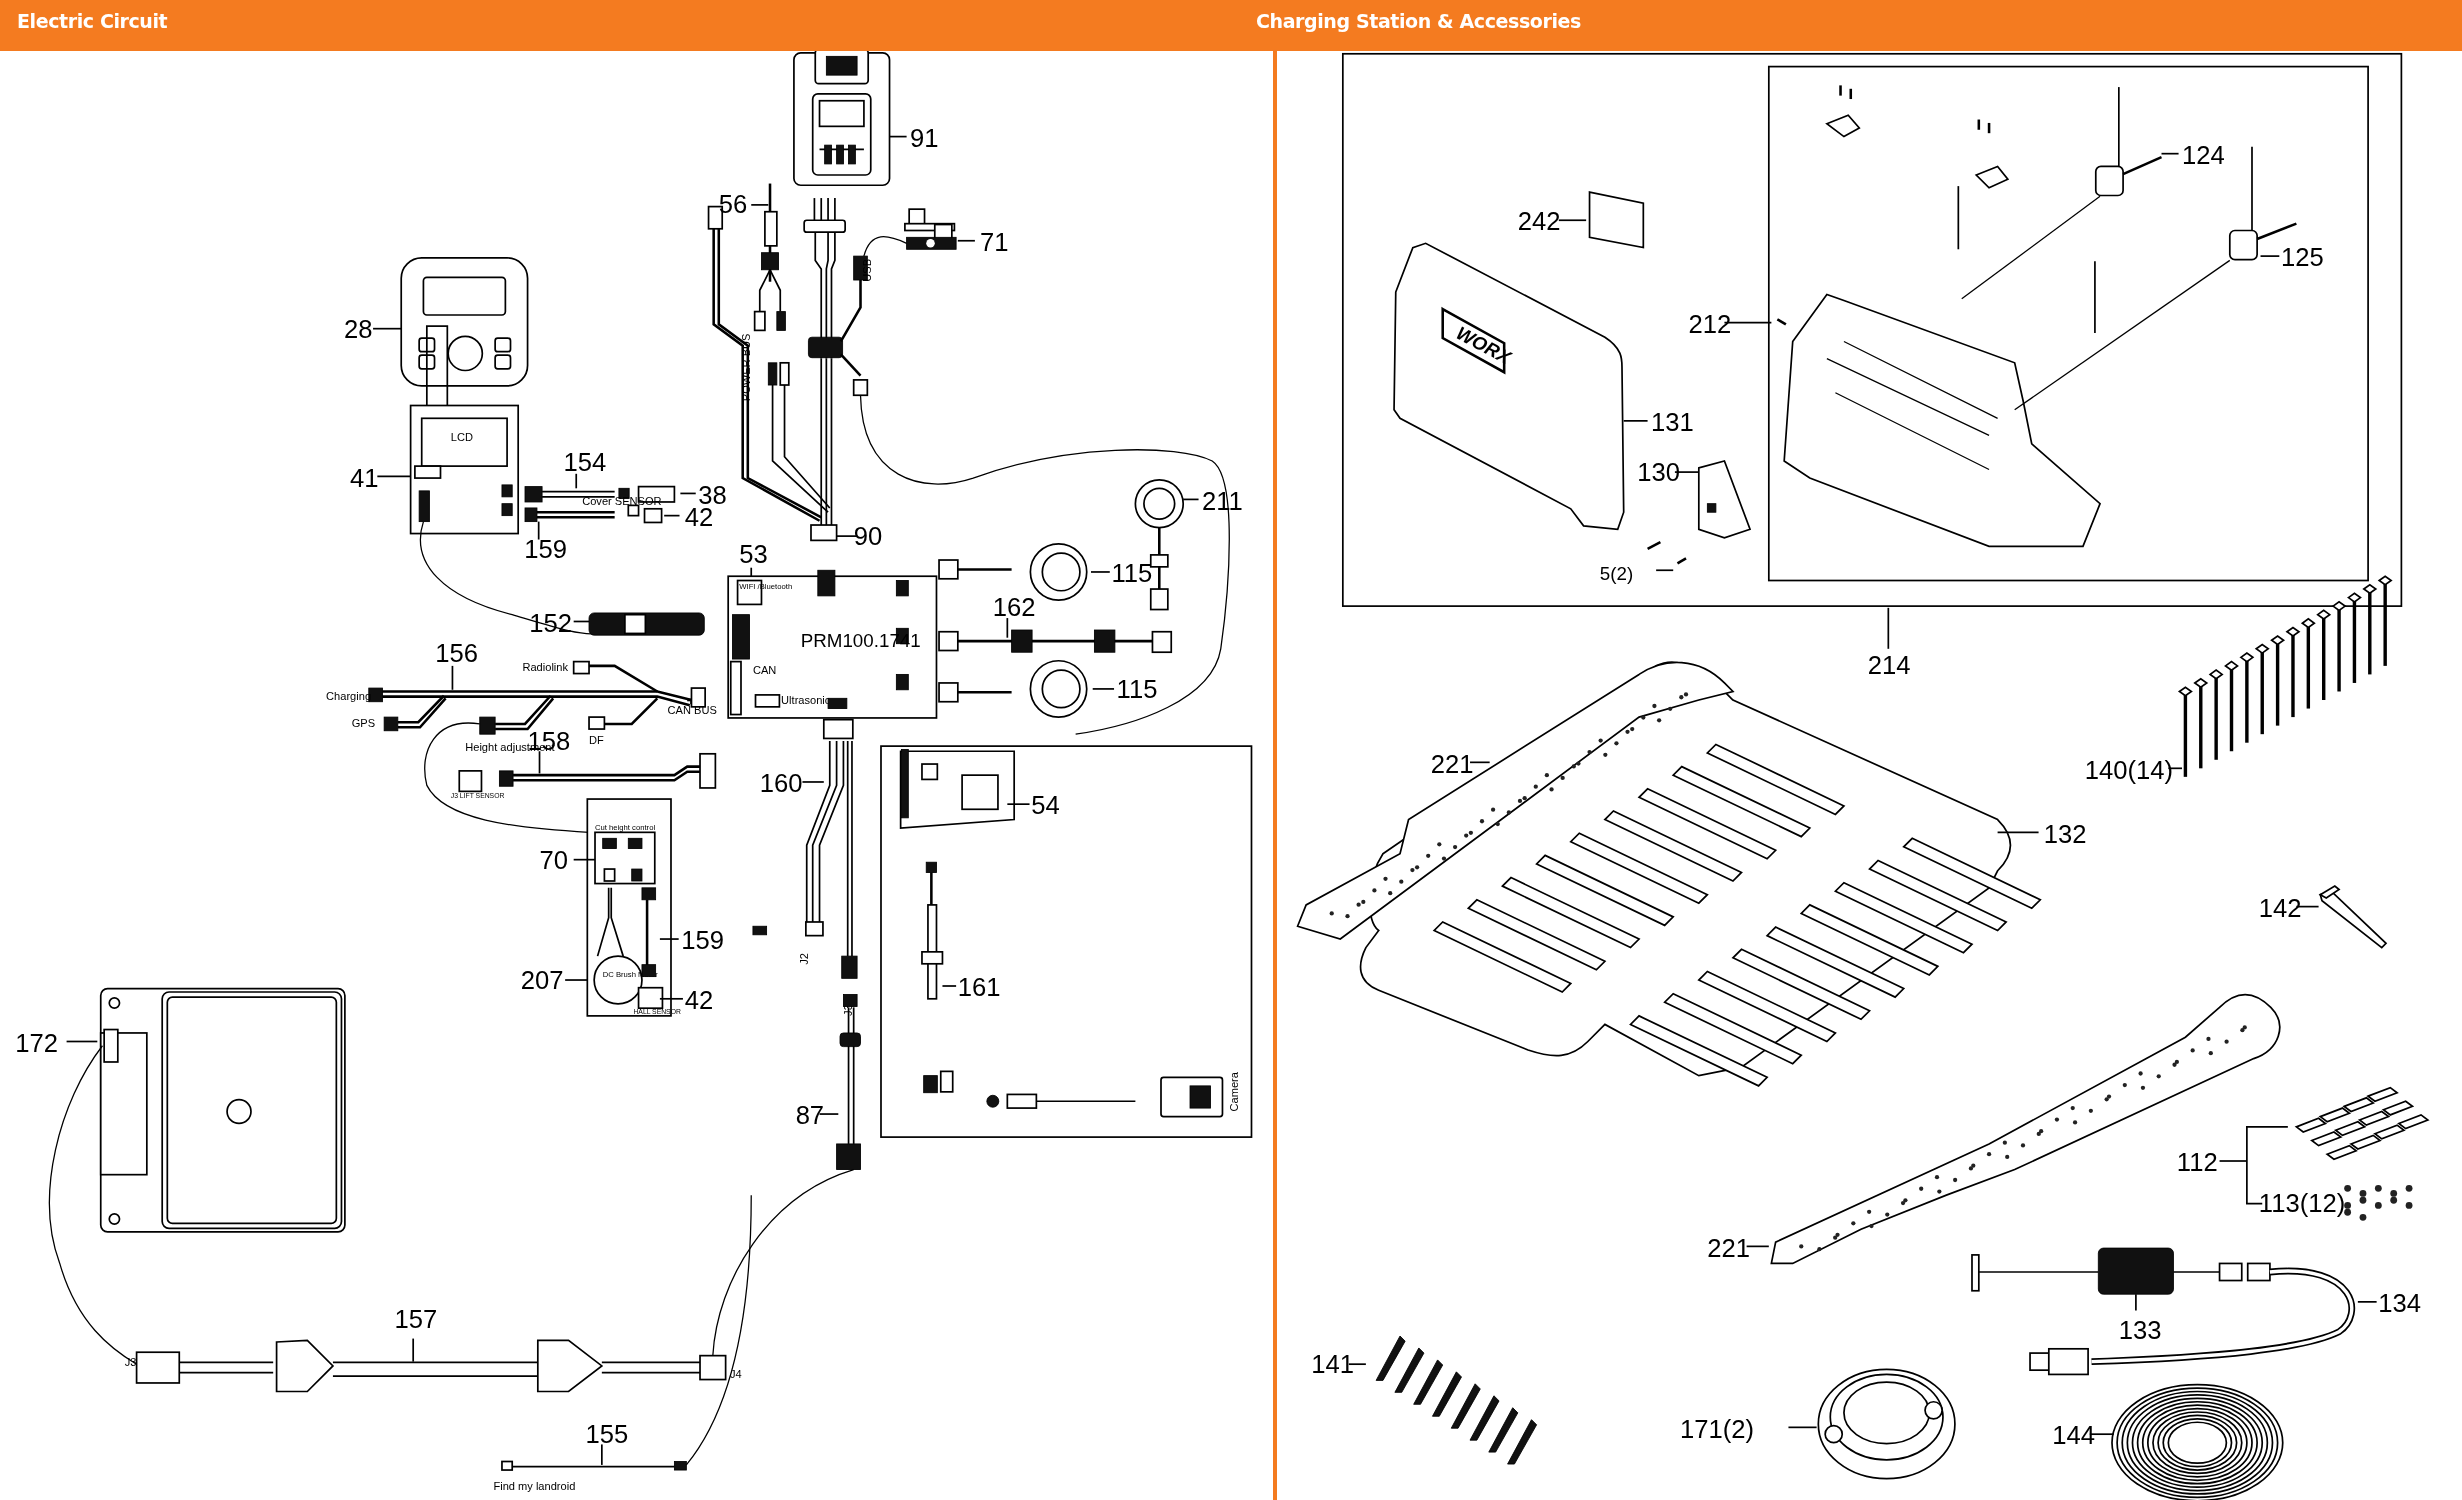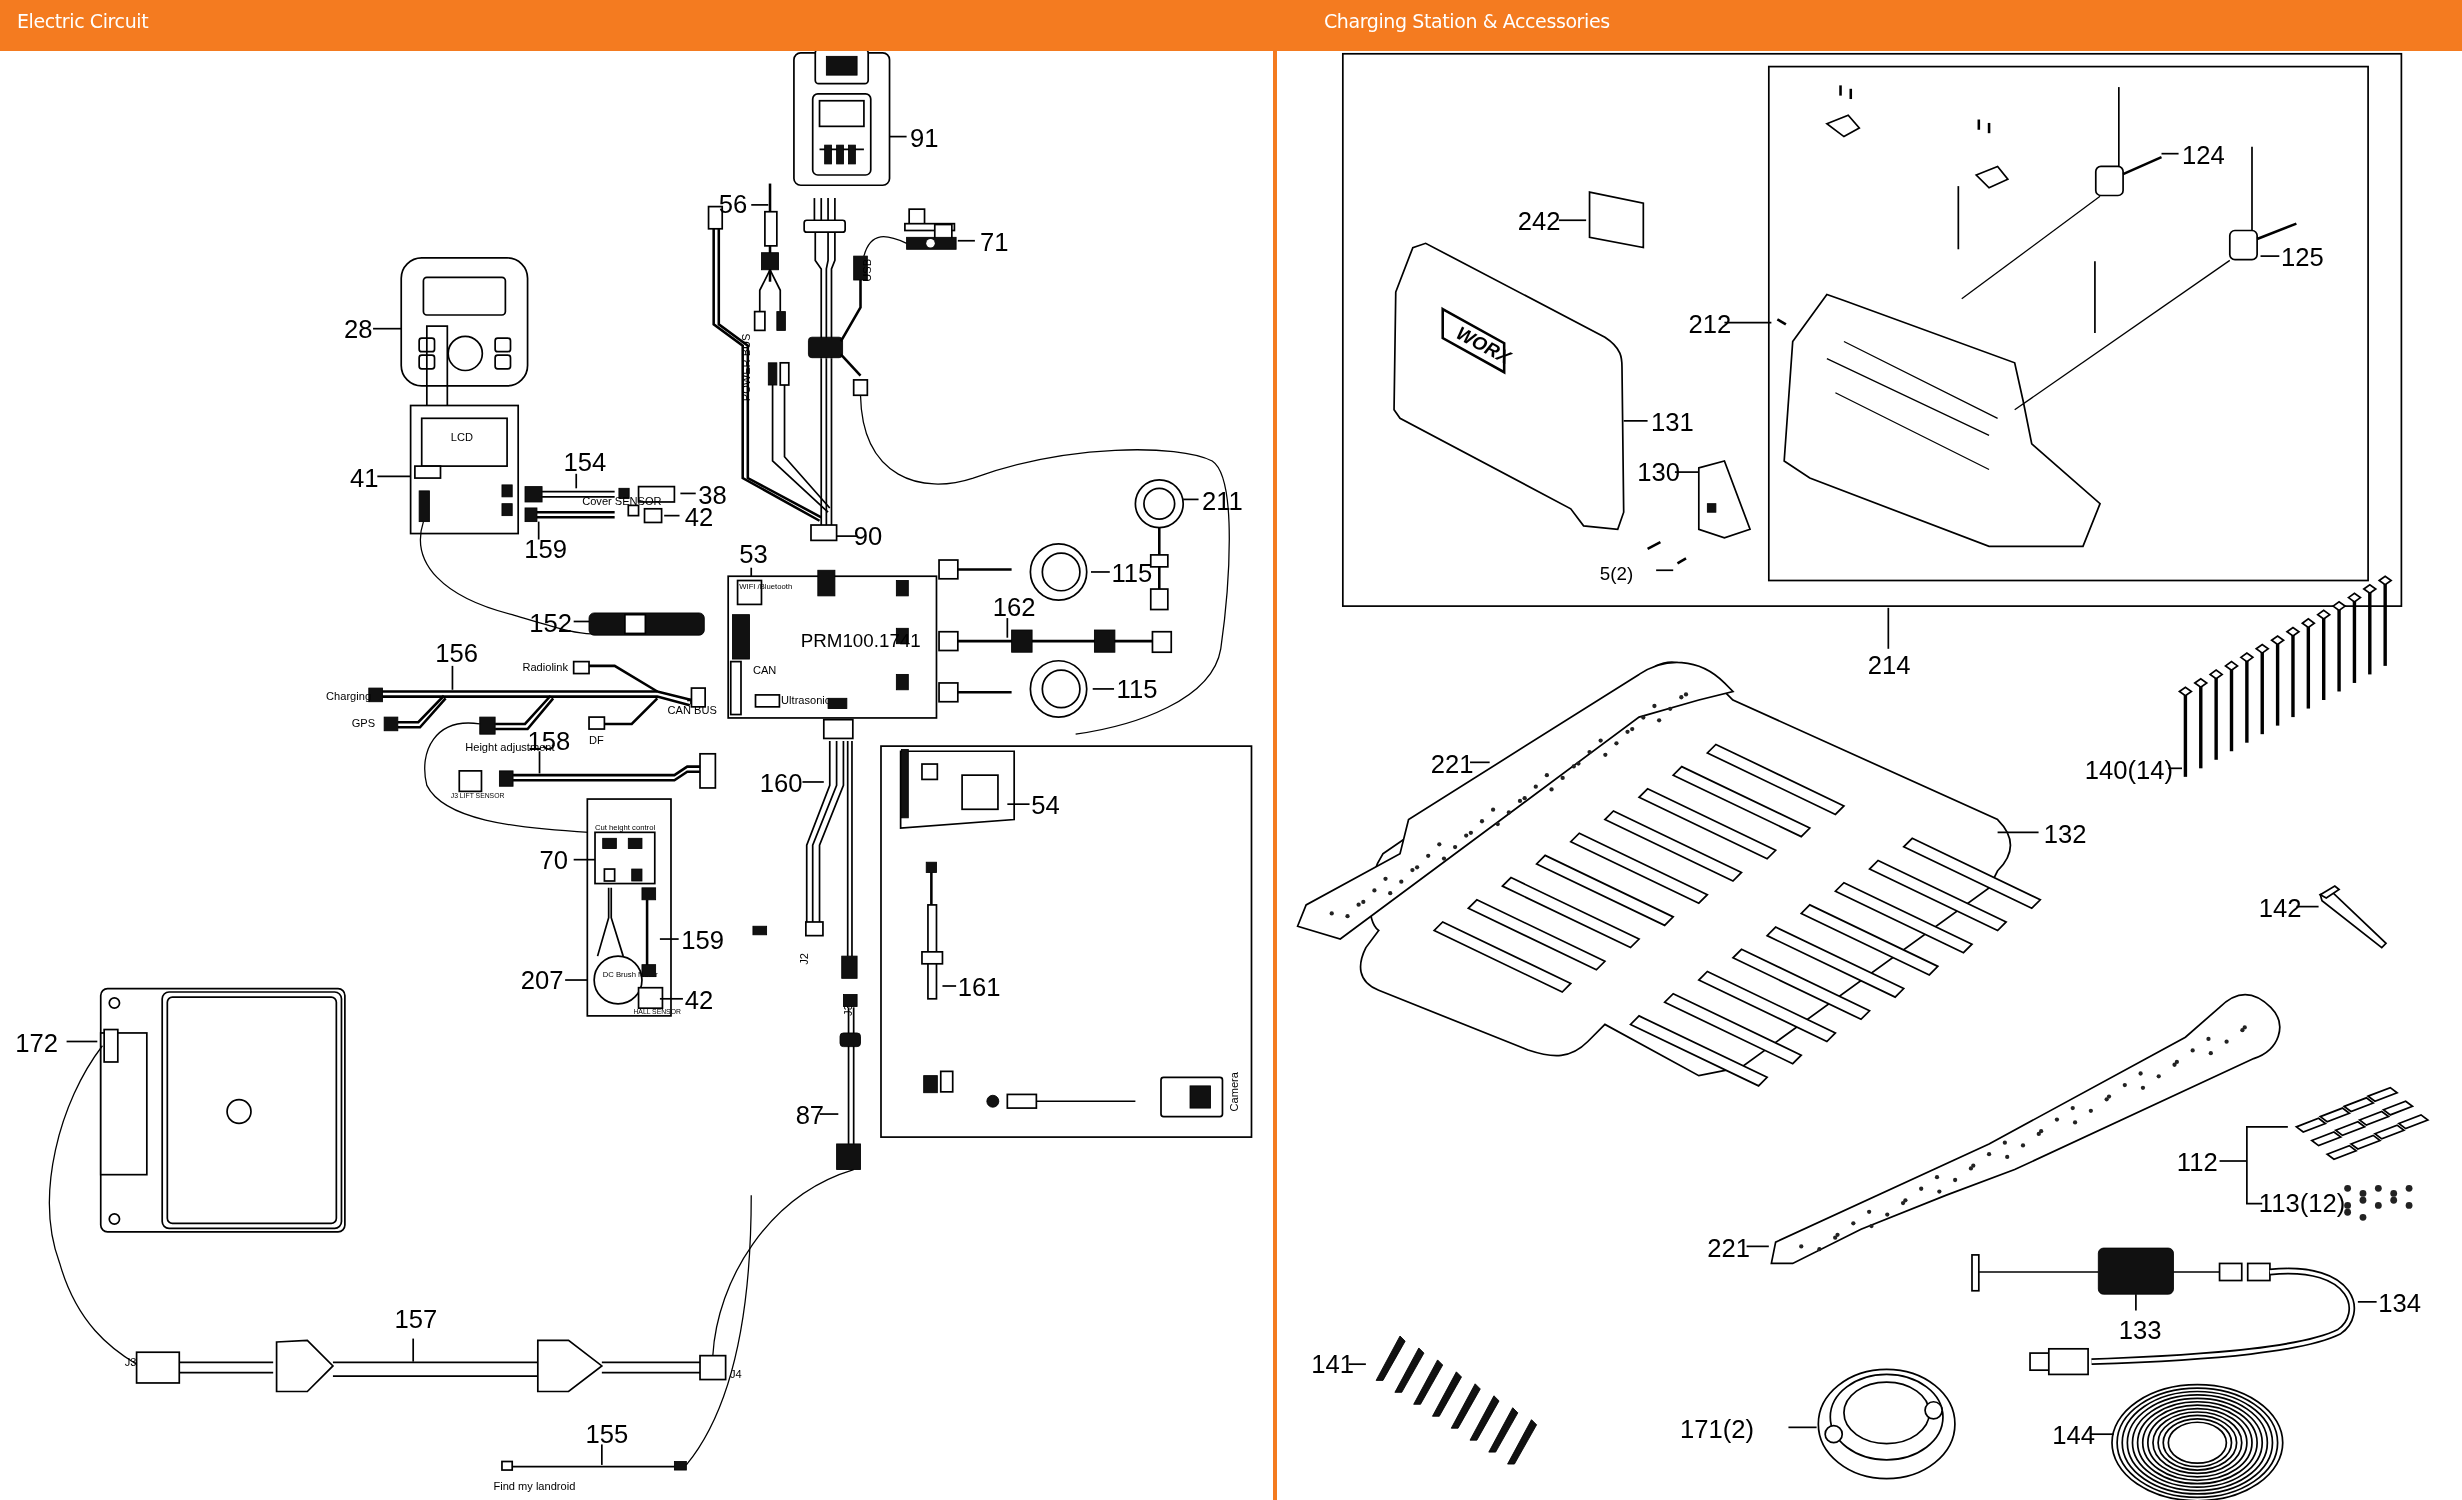--- a/index.html
+++ b/index.html
@@ -1,36 +1,36 @@
 <!DOCTYPE html>
 <html style="font-size:13.7px"><head>
 <meta charset="utf-8">
 <style>
   html, body { margin: 0; padding: 0; background: #ffffff; }
   body { width: 2462px; height: 1501px; position: relative; overflow: hidden; font-family: "Liberation Sans", sans-serif; }
   .header { position: absolute; left: 0; top: 0; width: 2462px; height: 51px; background: #f47b20; }
-  .header-title { position: absolute; top: 10.2px; color: #ffffff; font-family: "DejaVu Sans", sans-serif; font-weight: normal; font-size: 19px; letter-spacing: -0.4px; }
+  .header-title { position: absolute; top: 10.2px; color: #ffffff; font-family: "DejaVu Sans", sans-serif; font-weight: bold; font-size: 19px; letter-spacing: -0.4px; }
   .divider { position: absolute; left: 1273px; top: 51px; width: 4.3px; height: 1450px; background: #f47b20; }
   svg.diagram { position: absolute; left: 0; top: 51px; }
   .lbl { font-family: "Liberation Sans", sans-serif; font-size: 30px; fill: #000; }
   .lbl-s { font-family: "Liberation Sans", sans-serif; font-size: 13px; fill: #000; }
   .lbl-m { font-family: "Liberation Sans", sans-serif; font-size: 22px; fill: #000; }
   .ln { stroke: #000; stroke-width: 2; fill: none; }
   .thin { stroke: #000; stroke-width: 1.5; fill: none; }
   .wire { stroke: #000; stroke-width: 3; fill: none; }
   .blk { fill: #111; stroke: #000; }
   .wh { fill: #fff; stroke: #000; stroke-width: 2; }
   .dot { fill: #222; }
 </style>
 </head>
 <body>
 
 <div class="header">
   <span class="header-title" style="left:17px">Electric Circuit</span>
-  <span class="header-title" style="left:1324px">Charging Station &amp; Accessories</span>
+  <span class="header-title" style="left:1256px">Charging Station &amp; Accessories</span>
 </div>
 <div class="divider"></div>
 
 <svg class="diagram" width="2462" height="1450" viewBox="0 60 2884 1698">
 
   <g>
 
     <g>
       <rect x="930" y="62" width="112" height="155" rx="8" class="wh"></rect>
       <rect x="955" y="58" width="62" height="40" rx="4" class="wh"></rect>

